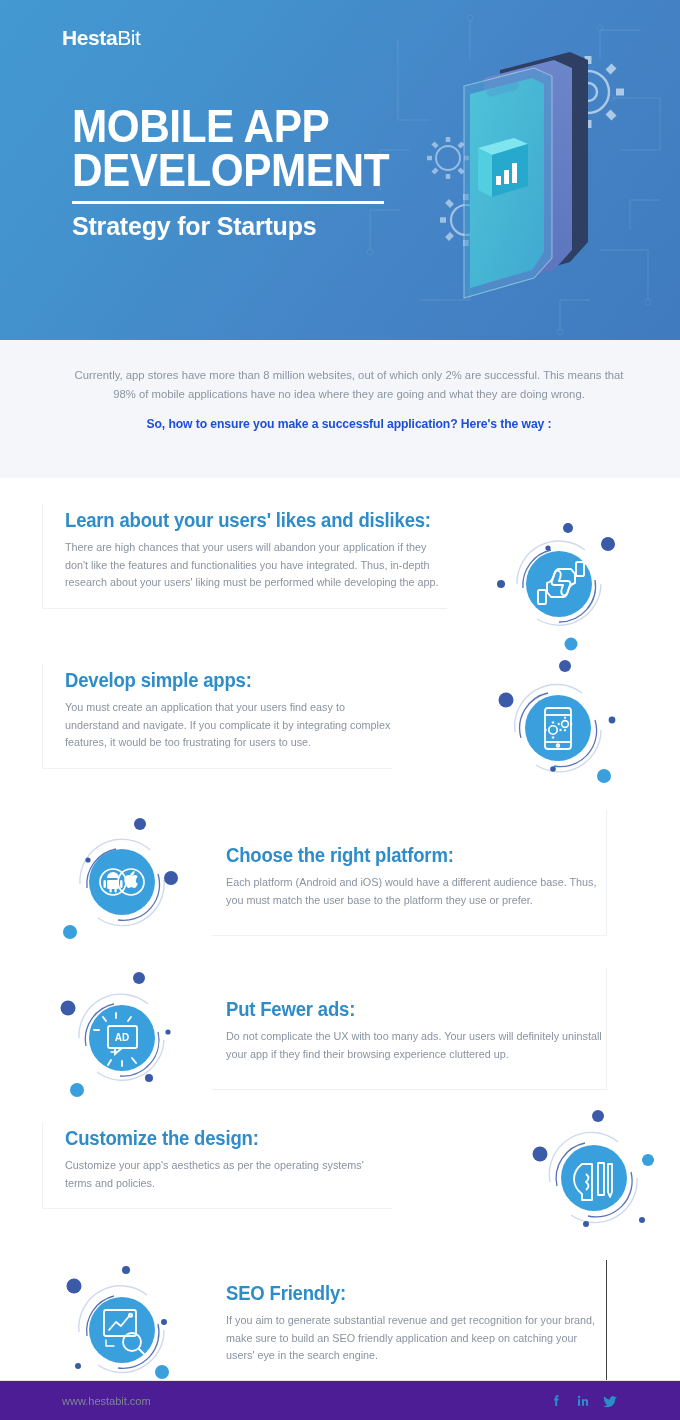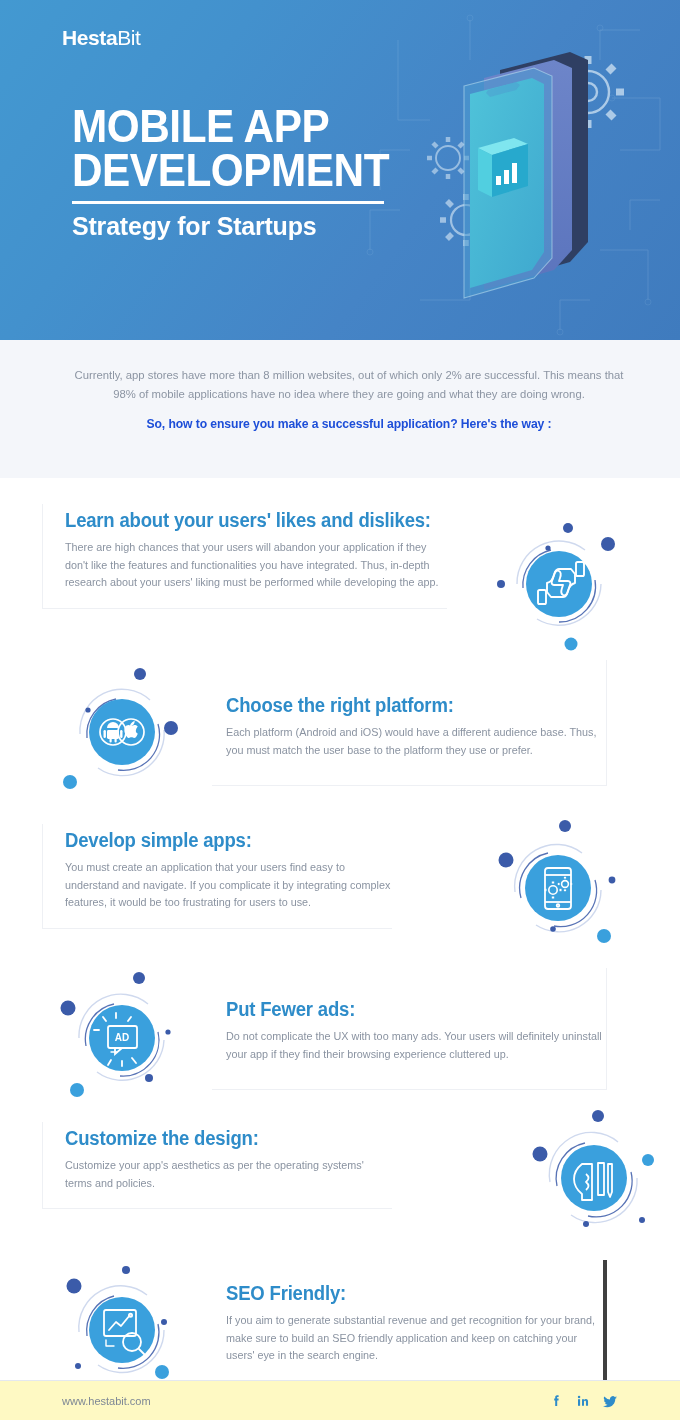--- a/index.html
+++ b/index.html
@@ -101,21 +101,21 @@
   }
 
   
   .badge { position:relative; width:140px; height:140px; flex:0 0 140px; }
   .badge svg { position:absolute; left:0; top:0; }
 
   
   .footer {
     position:absolute; left:0; bottom:0;
     width:680px; height:40px;
-    background:#fef9c3;
+    background:#4c1d95;
     border-top:1px solid #e4e8ef;
     display:flex; align-items:center;
     padding:16px 62px;
   }
   .footer-url { color:#7d8795; font-size:11px; }
   .footer-social { margin-left:auto; display:flex; align-items:center; gap:13px; }
   .footer-social span { color:#2e8cc9; display:inline-flex; }
 </style>
 </head>
 <body>
@@ -270,61 +270,20 @@
         <g stroke="#ffffff" stroke-width="1.9" fill="none" stroke-linejoin="round">
           <path d="M58 78 l0 -9 c4 -1 6 -4 7 -8 1 -4 3 -5 5 -4 2 1 2 4 1 7 l-1 3 h9 c2 0 3 2 2 4 l-3 9 c-1 2 -2 3 -4 3 h-12 z"></path>
           <rect x="49" y="76" width="8" height="14" rx="1.6"></rect>
           <path d="M86 60 l0 9 c-4 1 -6 4 -7 8 -1 4 -3 5 -5 4 -2 -1 -2 -4 -1 -7 l1 -3 h-9 c-2 0 -3 -2 -2 -4 l3 -9 c1 -2 2 -3 4 -3 h12 z"></path>
           <rect x="87" y="48" width="8" height="14" rx="1.6"></rect>
         </g>
       </svg>
     </div>
   </div>
 
-  <div class="section" style="padding:12px 0 0 0; height:160px;">
-    <div class="badge" style="margin-left:52px; margin-top:2px;">
-      <svg viewBox="0 0 140 140" width="140" height="140">
-        <g fill="none" stroke="#3b5ba9" stroke-width="1.3" opacity=".85">
-          <path d="M35 76 A36 36 0 0 1 64 37"></path>
-          <path d="M106 62 A36 36 0 0 1 66 108"></path>
-        </g>
-        <g fill="none" stroke="#cfd9ee" stroke-width="1.4">
-          <path d="M28 72 A42 42 0 0 1 98 38"></path>
-          <path d="M112 68 A42 42 0 0 1 46 106"></path>
-        </g>
-        <circle cx="70" cy="70" r="33" fill="#3aa0dd"></circle>
-        <circle cx="36" cy="48" r="2.6" fill="#3b5ba9"></circle>
-        <circle cx="88" cy="12" r="6" fill="#3b5ba9"></circle>
-        <circle cx="119" cy="66" r="7" fill="#3b5ba9"></circle>
-        <circle cx="18" cy="120" r="7" fill="#3aa0dd"></circle>
-
-        <g stroke="#ffffff" stroke-width="1.7" fill="none">
-          <circle cx="61" cy="70" r="13"></circle>
-          <circle cx="79" cy="70" r="13"></circle>
-        </g>
-        <g fill="#ffffff">
-          <path d="M55 66 a6 6 0 0 1 12 0 z"></path>
-          <rect x="55" y="68" width="12" height="9" rx="1.4"></rect>
-          <rect x="51.5" y="68" width="2.4" height="8" rx="1.2"></rect>
-          <rect x="68.1" y="68" width="2.4" height="8" rx="1.2"></rect>
-          <rect x="57.5" y="76.5" width="2.2" height="4" rx="1.1"></rect>
-          <rect x="62.5" y="76.5" width="2.2" height="4" rx="1.1"></rect>
-          <circle cx="58" cy="64.4" r=".8"></circle>
-            <circle cx="64" cy="64.4" r=".8"></circle>
-          <path d="M79 61.5 c1.6 -2.4 3.4 -2.6 3.6 -2.6 .2 1.7 -.6 3 -1.4 3.9 -.8 .9 -2 1.6 -3.1 1.5 -.2 -1.4 .4 -2 .9 -2.8 z"></path>
-          <path d="M84 68.4 c-.1 -2 1.5 -3.4 1.8 -3.6 -1 -1.4 -2.5 -1.6 -3.1 -1.7 -1.3 -.1 -2.6 .8 -3.3 .8 -.7 0 -1.7 -.8 -2.8 -.8 -1.5 0 -2.8 .9 -3.5 2.2 -1.5 2.6 -.4 6.4 1.1 8.5 .7 1 1.5 2.2 2.6 2.1 1 0 1.4 -.7 2.7 -.7 1.3 0 1.6 .7 2.7 .7 1.1 0 1.8 -1 2.5 -2 .8 -1.2 1.1 -2.3 1.1 -2.3 0 0 -2.1 -.8 -2.1 -3.2 z"></path>
-        </g>
-      </svg>
-    </div>
-    <div class="card" style="margin-left:20px; width:395px; padding:34px 0 26px 14px; border-left:none; border-right:1px solid #eef0f4;">
-      <div class="sec-title">Choose the right platform:</div>
-      <div class="sec-body">Each platform (Android and iOS) would have a different audience base. Thus, you must match the user base to the platform they use or prefer.</div>
-    </div>
-  </div>
-
   <div class="section" style="padding:16px 0 0 0; height:150px;">
     <div class="card" style="margin-left:42px; width:350px; padding:5px 0 16px 22px;">
       <div class="sec-title">Develop simple apps:</div>
       <div class="sec-body">You must create an application that your users find easy to understand and navigate. If you complicate it by integrating complex features, it would be too frustrating for users to use.</div>
     </div>
     <div class="badge" style="margin-left:96px; margin-top:-6px;">
       <svg viewBox="0 0 140 140" width="140" height="140">
         <g fill="none" stroke="#3b5ba9" stroke-width="1.3" opacity=".85">
           <path d="M33 80 A36 36 0 0 1 60 35"></path>
           <path d="M107 62 A36 36 0 0 1 66 108"></path>
@@ -355,20 +314,61 @@
           </g>
           <circle cx="77" cy="66" r="3.4"></circle>
           <g stroke-width="2.2">
             <path d="M77 60.6 v-1.8"></path>
               <path d="M77 71.4 v1.8"></path>
               <path d="M71.6 66 h-1.8"></path>
               <path d="M82.4 66 h1.8"></path>
           </g>
         </g>
       </svg>
+    </div>
+  </div>
+
+  <div class="section" style="padding:12px 0 0 0; height:160px;">
+    <div class="badge" style="margin-left:52px; margin-top:2px;">
+      <svg viewBox="0 0 140 140" width="140" height="140">
+        <g fill="none" stroke="#3b5ba9" stroke-width="1.3" opacity=".85">
+          <path d="M35 76 A36 36 0 0 1 64 37"></path>
+          <path d="M106 62 A36 36 0 0 1 66 108"></path>
+        </g>
+        <g fill="none" stroke="#cfd9ee" stroke-width="1.4">
+          <path d="M28 72 A42 42 0 0 1 98 38"></path>
+          <path d="M112 68 A42 42 0 0 1 46 106"></path>
+        </g>
+        <circle cx="70" cy="70" r="33" fill="#3aa0dd"></circle>
+        <circle cx="36" cy="48" r="2.6" fill="#3b5ba9"></circle>
+        <circle cx="88" cy="12" r="6" fill="#3b5ba9"></circle>
+        <circle cx="119" cy="66" r="7" fill="#3b5ba9"></circle>
+        <circle cx="18" cy="120" r="7" fill="#3aa0dd"></circle>
+
+        <g stroke="#ffffff" stroke-width="1.7" fill="none">
+          <circle cx="61" cy="70" r="13"></circle>
+          <circle cx="79" cy="70" r="13"></circle>
+        </g>
+        <g fill="#ffffff">
+          <path d="M55 66 a6 6 0 0 1 12 0 z"></path>
+          <rect x="55" y="68" width="12" height="9" rx="1.4"></rect>
+          <rect x="51.5" y="68" width="2.4" height="8" rx="1.2"></rect>
+          <rect x="68.1" y="68" width="2.4" height="8" rx="1.2"></rect>
+          <rect x="57.5" y="76.5" width="2.2" height="4" rx="1.1"></rect>
+          <rect x="62.5" y="76.5" width="2.2" height="4" rx="1.1"></rect>
+          <circle cx="58" cy="64.4" r=".8"></circle>
+            <circle cx="64" cy="64.4" r=".8"></circle>
+          <path d="M79 61.5 c1.6 -2.4 3.4 -2.6 3.6 -2.6 .2 1.7 -.6 3 -1.4 3.9 -.8 .9 -2 1.6 -3.1 1.5 -.2 -1.4 .4 -2 .9 -2.8 z"></path>
+          <path d="M84 68.4 c-.1 -2 1.5 -3.4 1.8 -3.6 -1 -1.4 -2.5 -1.6 -3.1 -1.7 -1.3 -.1 -2.6 .8 -3.3 .8 -.7 0 -1.7 -.8 -2.8 -.8 -1.5 0 -2.8 .9 -3.5 2.2 -1.5 2.6 -.4 6.4 1.1 8.5 .7 1 1.5 2.2 2.6 2.1 1 0 1.4 -.7 2.7 -.7 1.3 0 1.6 .7 2.7 .7 1.1 0 1.8 -1 2.5 -2 .8 -1.2 1.1 -2.3 1.1 -2.3 0 0 -2.1 -.8 -2.1 -3.2 z"></path>
+        </g>
+      </svg>
+    </div>
+    <div class="card" style="margin-left:20px; width:395px; padding:34px 0 26px 14px; border-left:none; border-right:1px solid #eef0f4;">
+      <div class="sec-title">Choose the right platform:</div>
+      <div class="sec-body">Each platform (Android and iOS) would have a different audience base. Thus, you must match the user base to the platform they use or prefer.</div>
     </div>
   </div>
 
   <div class="section" style="padding:10px 0 0 0; height:150px;">
     <div class="badge" style="margin-left:52px; margin-top:0;">
       <svg viewBox="0 0 140 140" width="140" height="140">
         <g fill="none" stroke="#3b5ba9" stroke-width="1.3" opacity=".85">
           <path d="M34 78 A36 36 0 0 1 62 36"></path>
           <path d="M106 64 A36 36 0 0 1 68 108"></path>
         </g>
@@ -455,21 +455,21 @@
         <g stroke="#ffffff" stroke-width="1.8" fill="none" stroke-linecap="round" stroke-linejoin="round">
           <rect x="52" y="50" width="32" height="26" rx="2"></rect>
           <path d="M57 70 l7 -8 l5 4 l9 -11"></path>
           <circle cx="78.5" cy="55.2" r="1.6"></circle>
           <path d="M54 80 v6 h8" stroke-width="1.4"></path>
           <circle cx="80" cy="82" r="9"></circle>
           <path d="M87 89 l6 6"></path>
         </g>
       </svg>
     </div>
-    <div class="card" style="margin-left:20px; width:395px; padding:22px 0 26px 14px; border-left:none; border-right:4px solid #404040;">
+    <div class="card" style="margin-left:20px; width:395px; padding:22px 0 26px 14px; border-left:none; border-right:1px solid #404040;">
       <div class="sec-title">SEO Friendly:</div>
       <div class="sec-body">If you aim to generate substantial revenue and get recognition for your brand, make sure to build an SEO friendly application and keep on catching your users' eye in the search engine.</div>
     </div>
   </div>
 
 </div>
 
 <div class="footer">
   <span class="footer-url">www.hestabit.com</span>
   <span class="footer-social">

